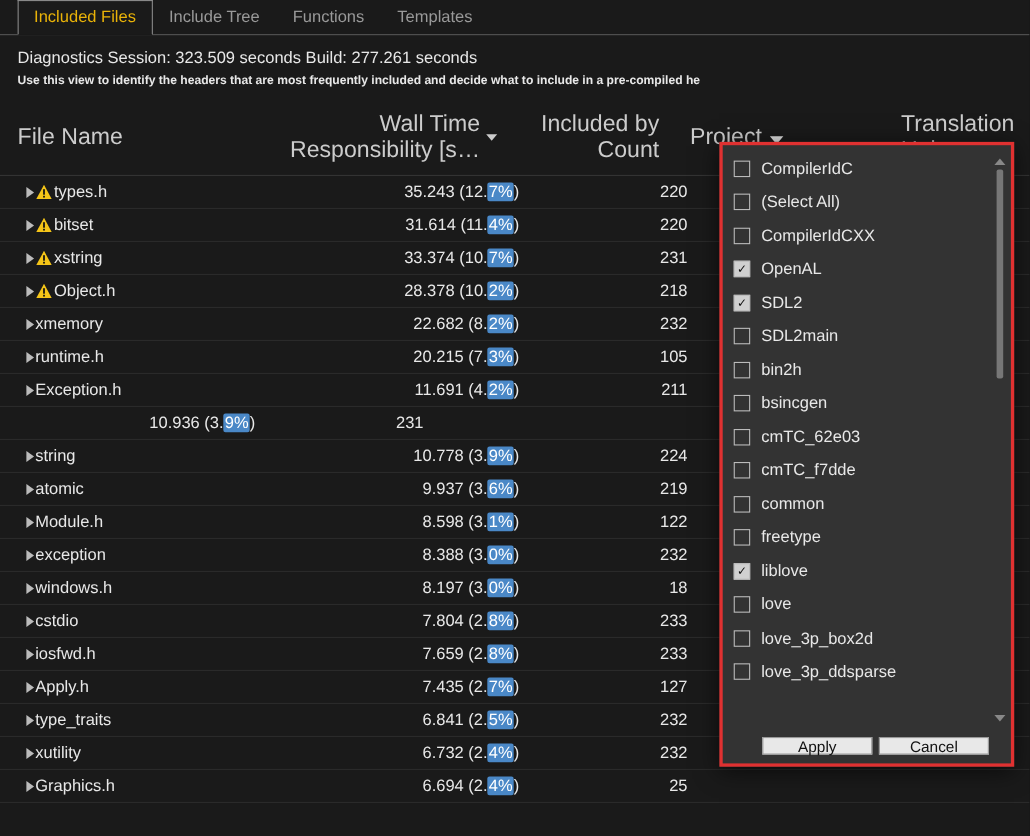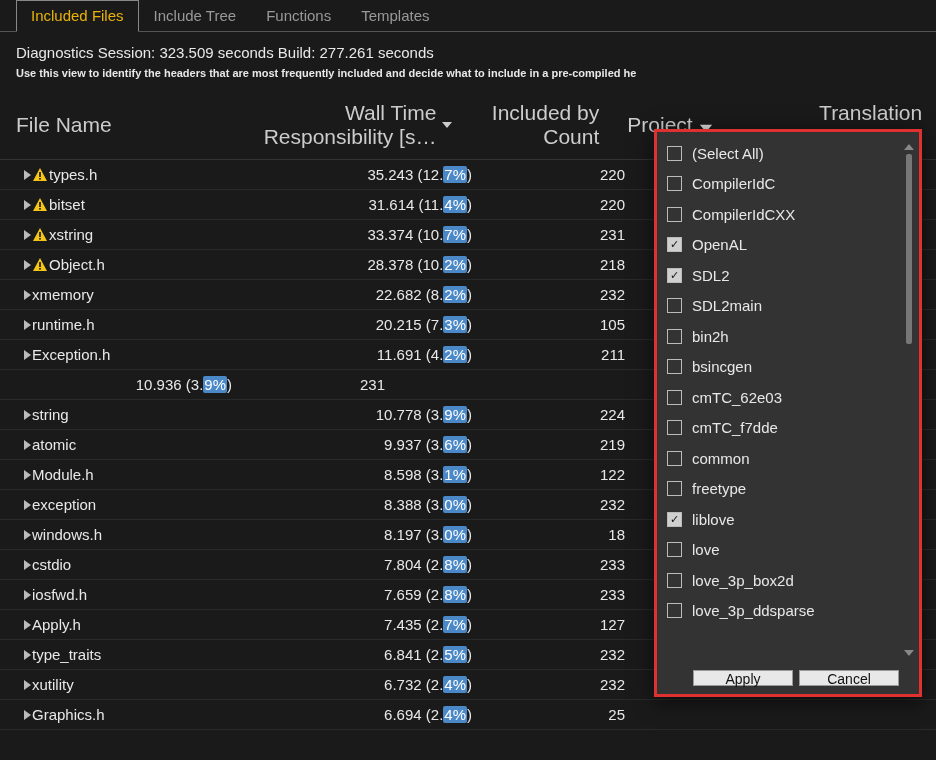--- a/index.html
+++ b/index.html
@@ -389,25 +389,25 @@
         </div>
         <div class="cell-wall"><span>6.694</span><span> (2.</span><span class="pct-hl">4%</span><span>)</span></div>
         <div class="cell-count">25</div>
       </div>
     </div>
 
   <div class="filter-popup">
     <div class="filter-list" id="filter-list">
       <div class="filter-item">
           <div class="checkbox"></div>
+          <span>CompilerIdC</span>
+        </div>
+        <div class="filter-item">
+          <div class="checkbox"></div>
           <span>(Select All)</span>
-        </div>
-        <div class="filter-item">
-          <div class="checkbox"></div>
-          <span>CompilerIdC</span>
         </div>
         <div class="filter-item">
           <div class="checkbox"></div>
           <span>CompilerIdCXX</span>
         </div>
         <div class="filter-item">
           <div class="checkbox checked">✓</div>
           <span>OpenAL</span>
         </div>
         <div class="filter-item">

